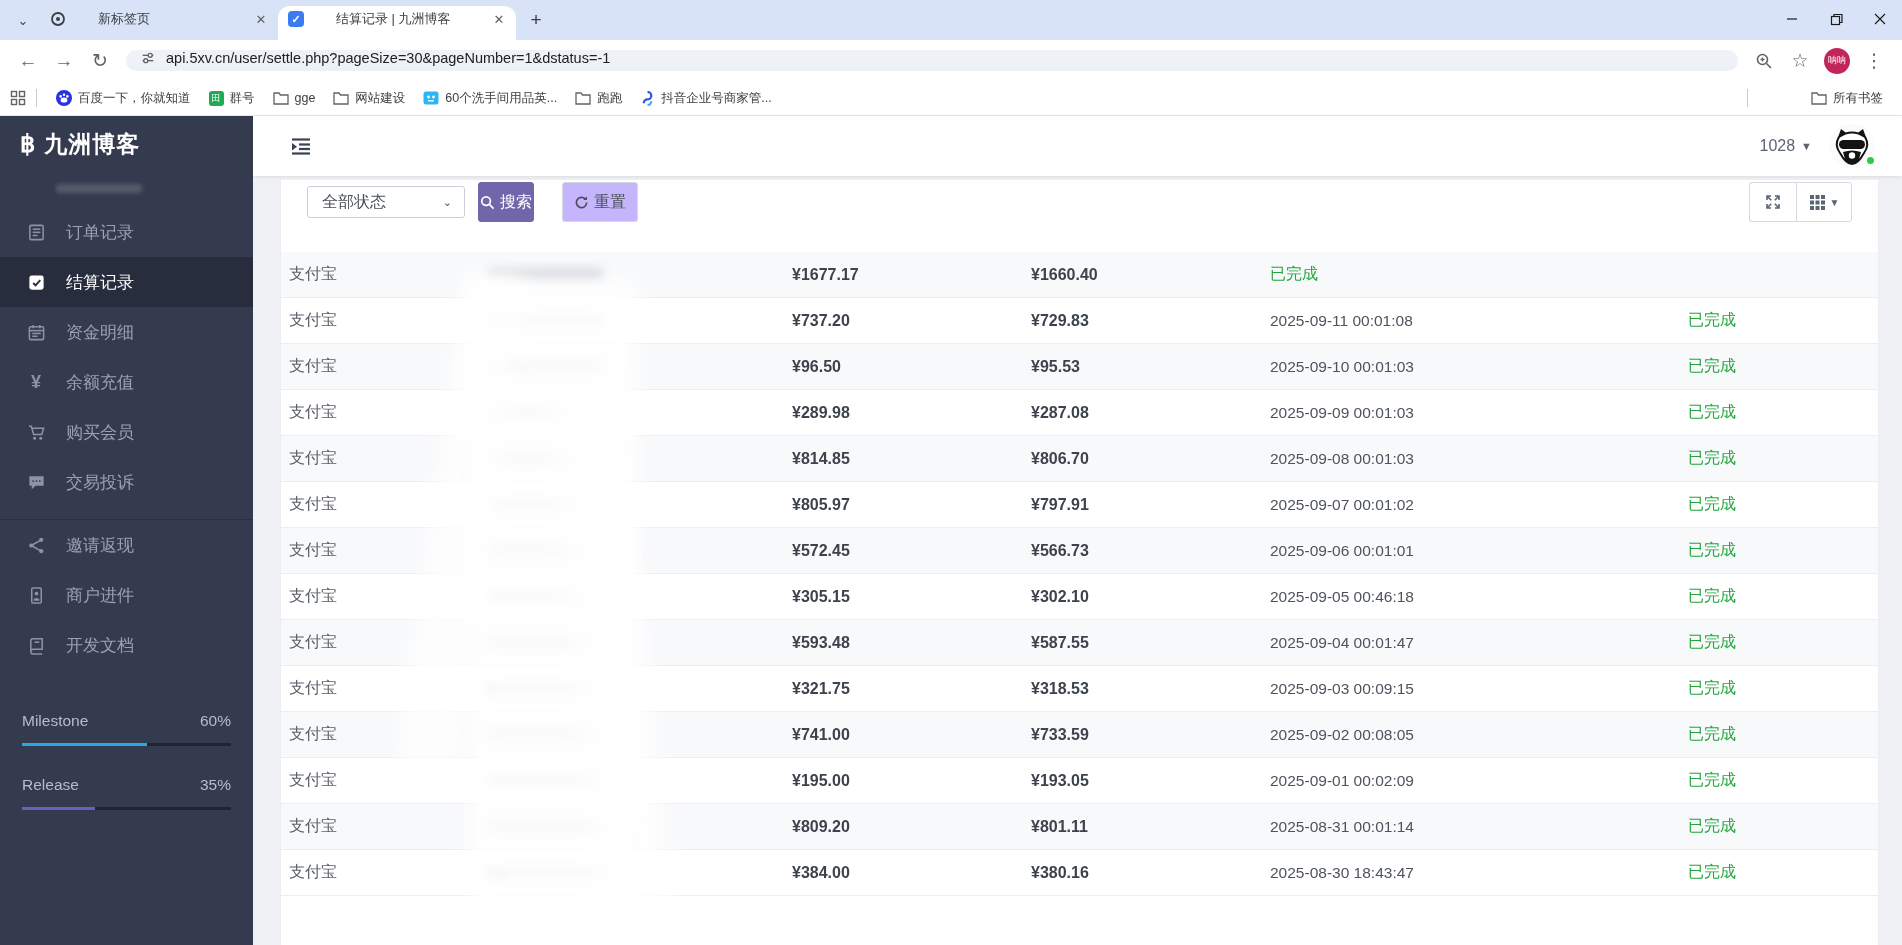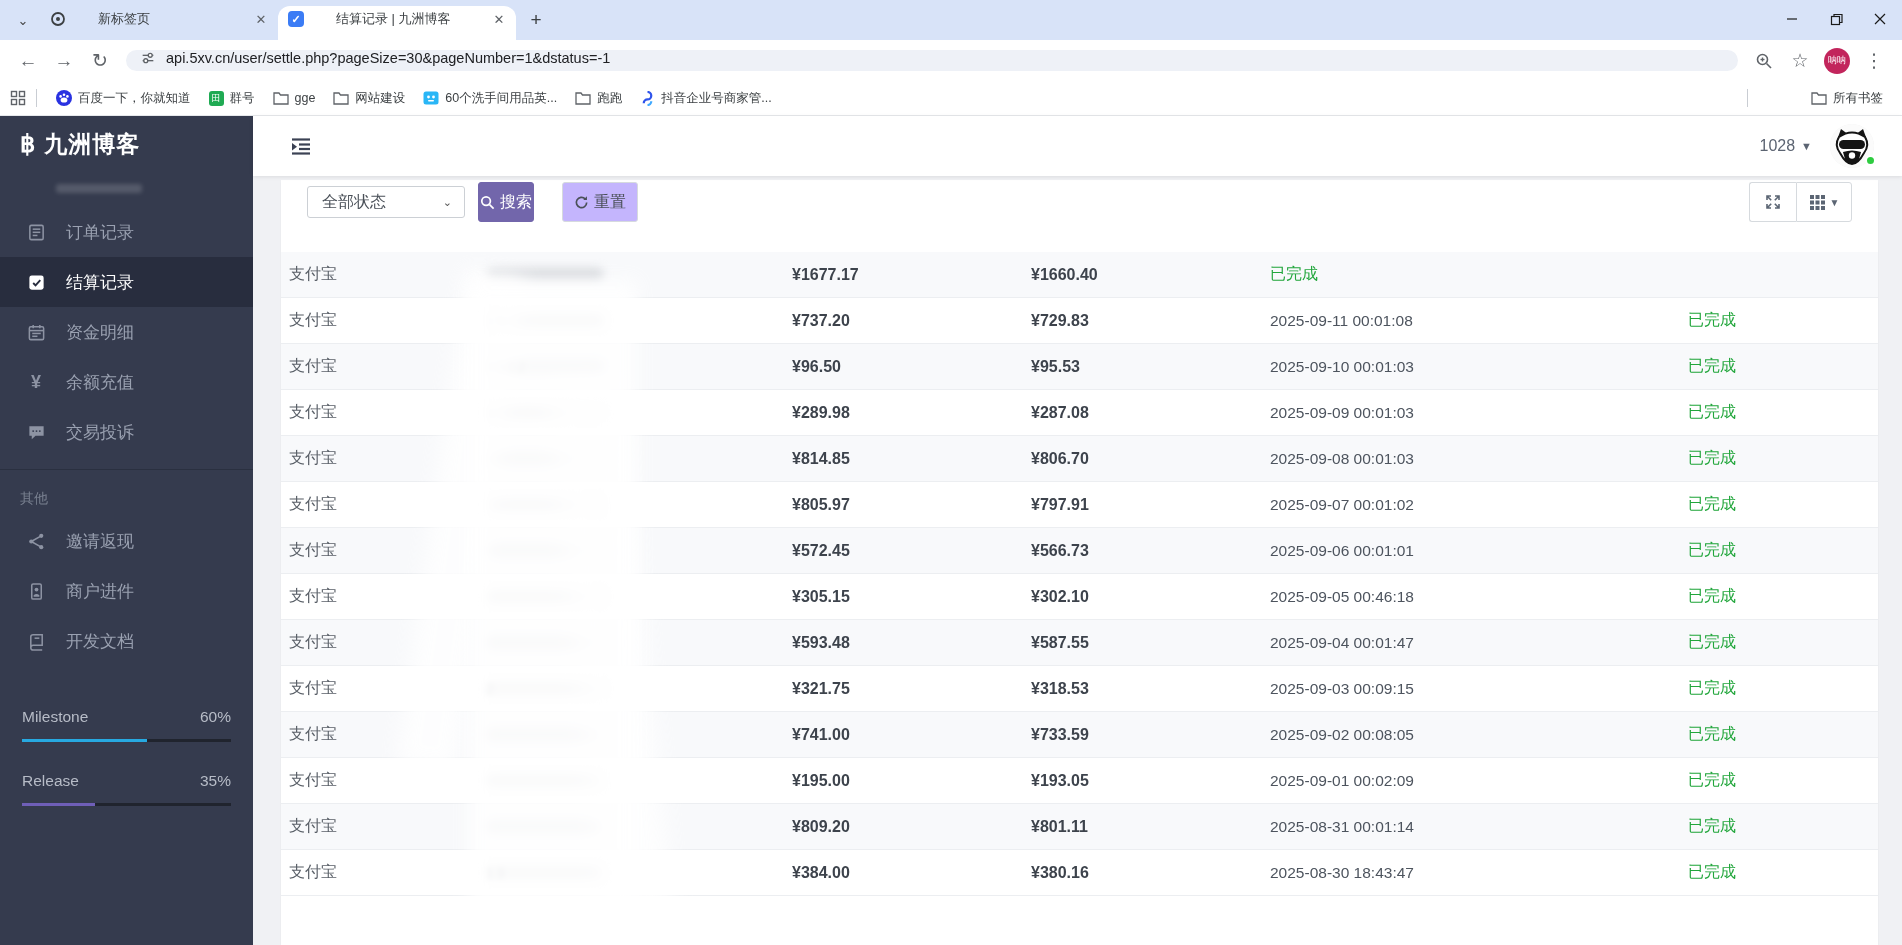--- a/index.html
+++ b/index.html
@@ -302,31 +302,40 @@
         </div>
         <div class="menu-item">
           <span class="mi-icon">
             <span style="font-weight:bold;font-size:18px;">¥</span>
           </span>
           <span class="mi-label">余额充值</span>
         </div>
         <div class="menu-item">
           <span class="mi-icon">
             <svg width="19" height="19" viewBox="0 0 20 20">
+              <path d="M2 3.5h2.5L7 12h8.5l2-6.5H5.5" fill="none" stroke="currentColor" stroke-width="1.6"></path>
+              <circle cx="8" cy="16" r="1.6" fill="currentColor"></circle>
+              <circle cx="14.5" cy="16" r="1.6" fill="currentColor"></circle>
+            </svg>
+          </span>
+          <span class="mi-label">购买会员</span>
+        </div>
+        <div class="menu-item">
+          <span class="mi-icon">
+            <svg width="19" height="19" viewBox="0 0 20 20">
               <path d="M2.5 3.5h15v10H9l-4 3.5v-3.5H2.5z" fill="currentColor"></path>
               <circle cx="6.5" cy="8.5" r="1" fill="#353b4e"></circle>
               <circle cx="10" cy="8.5" r="1" fill="#353b4e"></circle>
               <circle cx="13.5" cy="8.5" r="1" fill="#353b4e"></circle>
             </svg>
           </span>
           <span class="mi-label">交易投诉</span>
         </div>
       </div>
     <div class="side-divider"></div>
-    <div class="section-label">其他</div>
     <div id="sidebar-other-menu">
         <div class="menu-item">
           <span class="mi-icon">
             <svg width="19" height="19" viewBox="0 0 20 20">
               <circle cx="4.5" cy="10" r="2.2" fill="currentColor"></circle>
               <circle cx="15" cy="4" r="2.2" fill="currentColor"></circle>
               <circle cx="15" cy="16" r="2.2" fill="currentColor"></circle>
               <path d="M4.5 10L15 4M4.5 10L15 16" stroke="currentColor" stroke-width="1.6"></path>
             </svg>
           </span>

